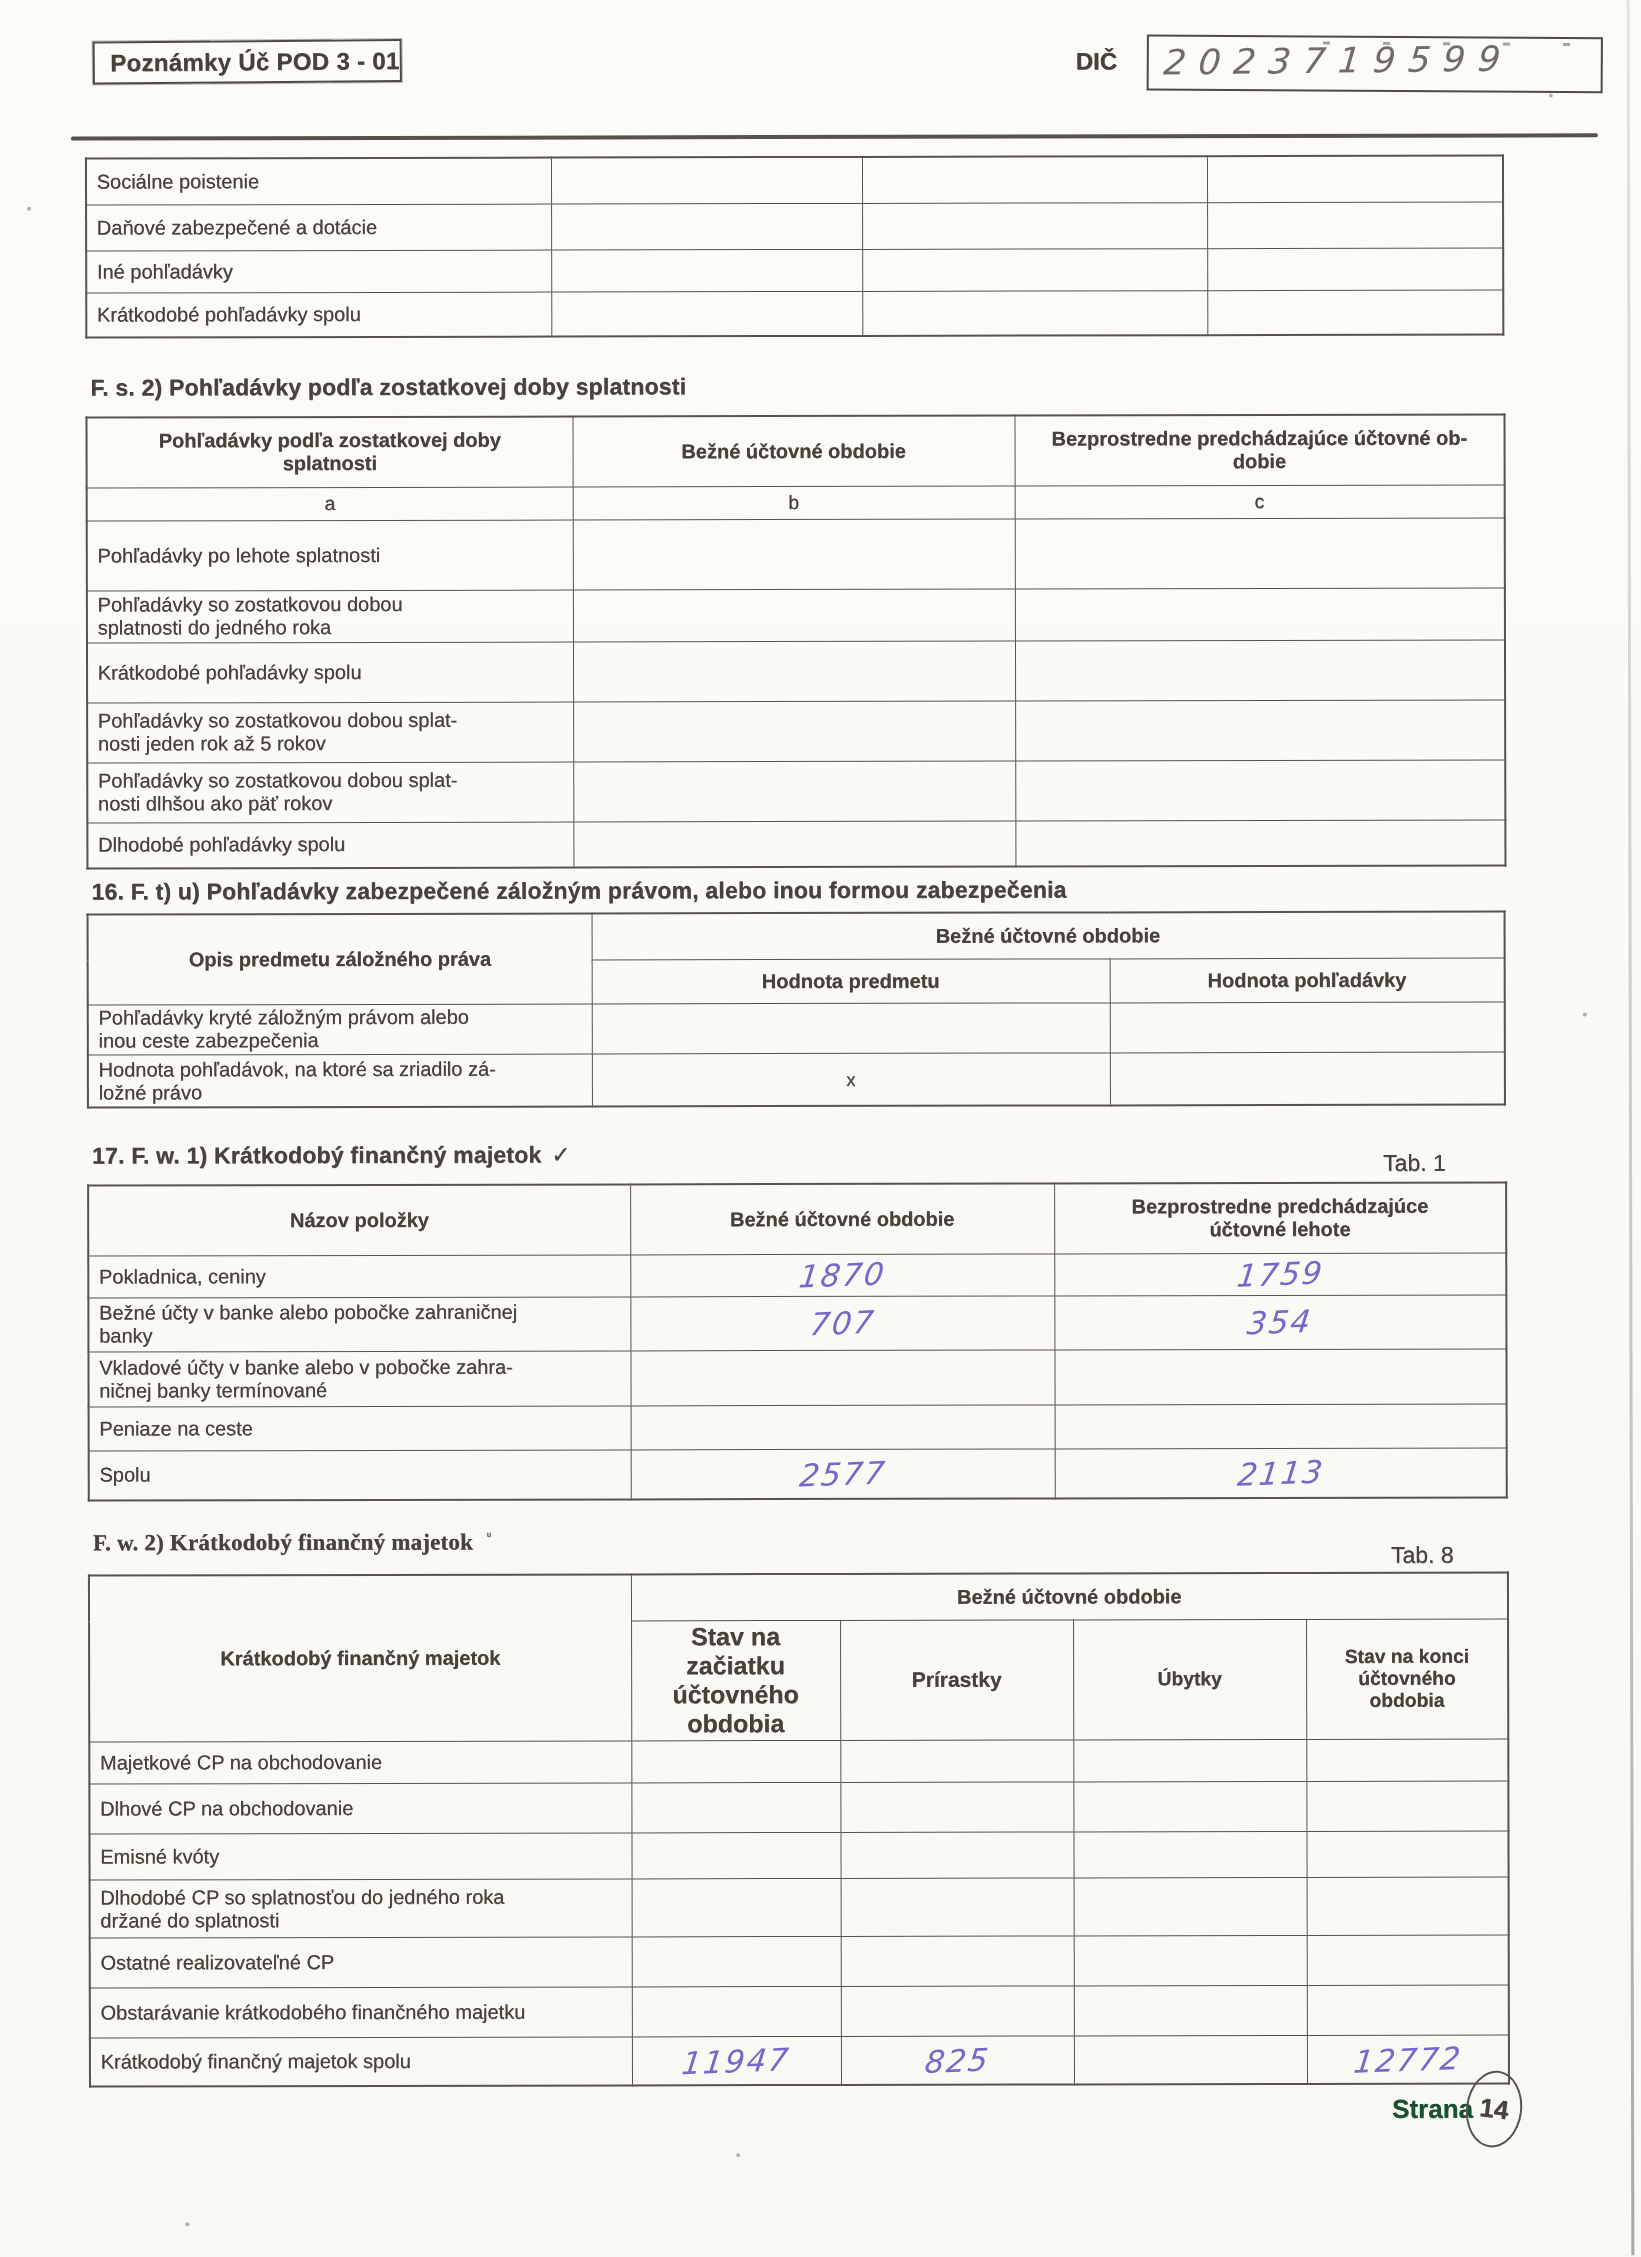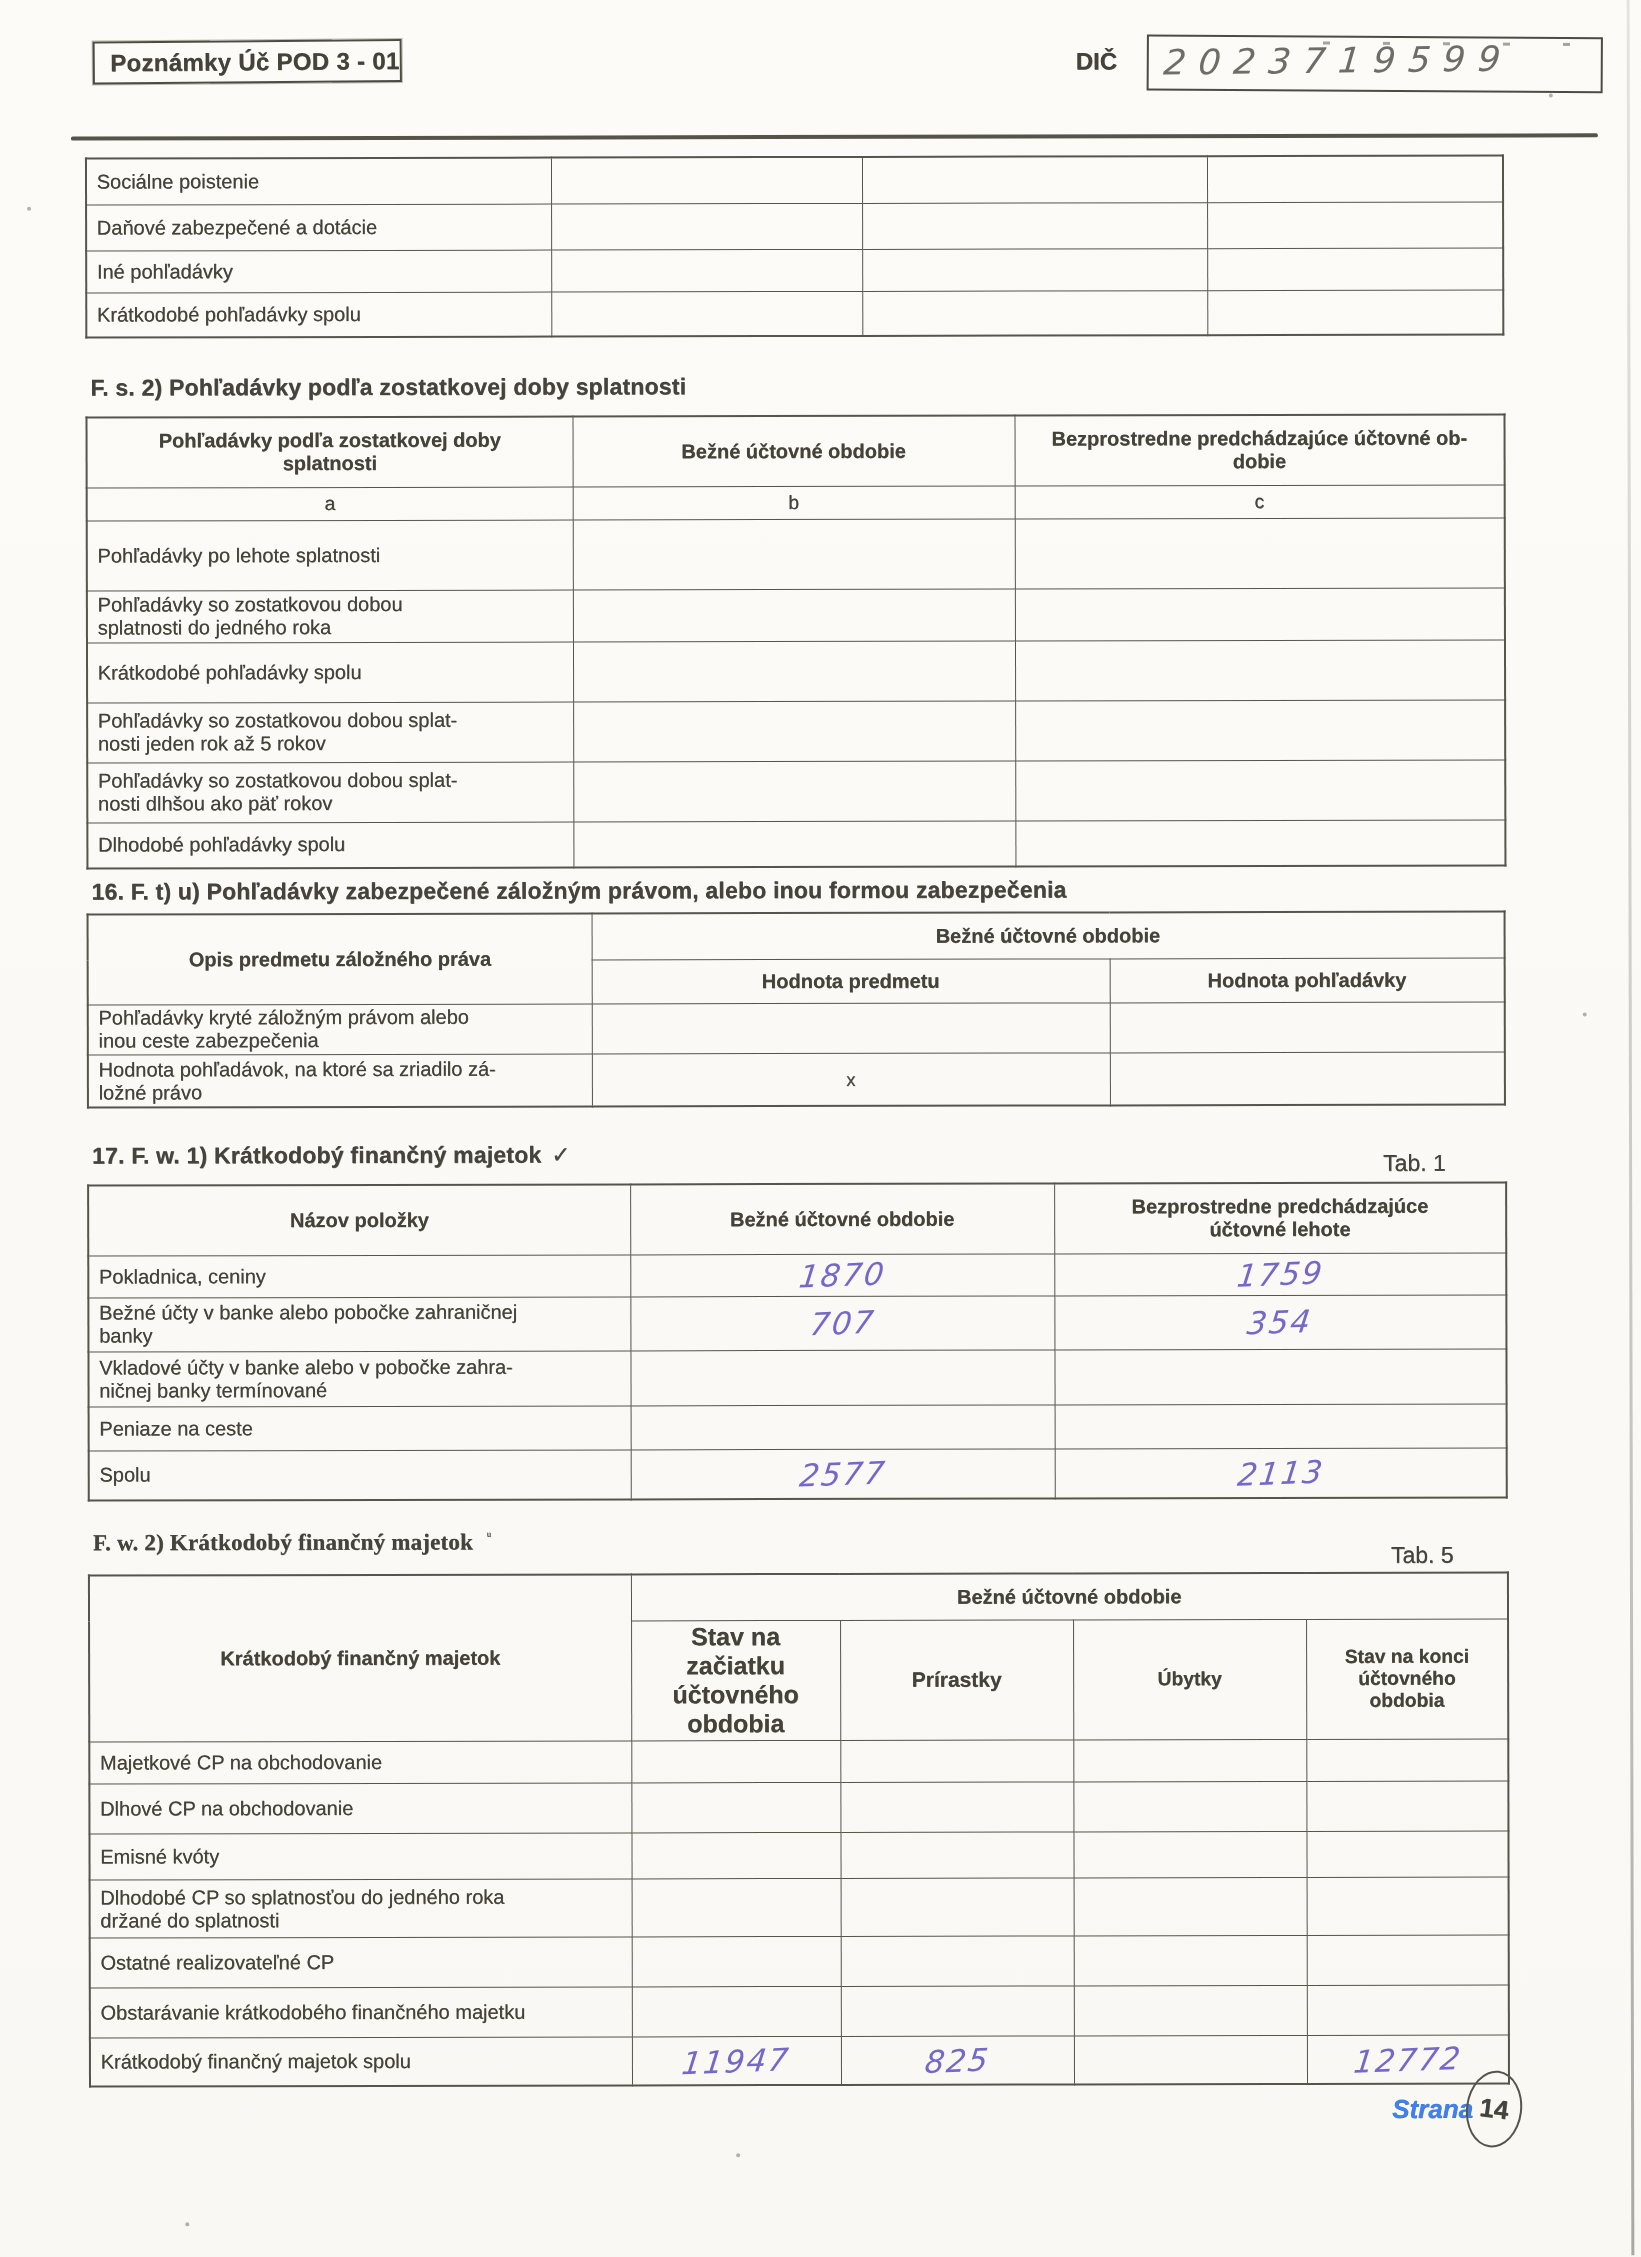--- a/index.html
+++ b/index.html
@@ -38,22 +38,22 @@
   .hand{font-family:"DejaVu Sans",sans-serif;font-style:italic;color:#7468c8;
     font-size:31px;letter-spacing:1.9px;display:inline-block;
     transform:rotate(-2deg) skewX(-9deg);text-shadow:none;}
   .xmark{font-size:18.3px;color:#4c4a42;}
   .title{position:absolute;left:92px;font-size:23px;font-weight:bold;color:#45433b;
     text-shadow:0.4px 0.4px 0.5px rgba(70,66,58,.75);letter-spacing:0.2px;}
   .tab-label{position:absolute;font-size:23px;font-weight:normal;color:#45433b;
     text-shadow:0.4px 0.4px 0.5px rgba(70,66,58,.75);}
   .check{font-size:23px;font-weight:normal;margin-left:9.7px;color:#4a483f;}
   .supmark{font-size:14.5px;vertical-align:super;margin-left:13.5px;color:#55534a;font-weight:normal;}
-  .strana{position:absolute;left:1390px;top:2095px;font-size:26px;font-weight:bold;color:#3b82f6;
-    text-shadow:0.4px 0.4px 0.5px rgba(70,66,58,.75);font-style:italic;}
+  .strana{position:absolute;left:1390px;top:2095px;font-size:26px;font-weight:bold;color:#14532d;
+    text-shadow:0.4px 0.4px 0.5px rgba(70,66,58,.75);}
   .page-circle{position:absolute;left:1464px;top:2072px;width:52px;height:73px;
     border:2.9px solid #55534a;border-radius:50%;transform:rotate(7deg);}
   .page-num{position:absolute;inset:0;display:flex;align-items:center;justify-content:center;
     font-size:26px;font-weight:bold;color:#45433b;text-shadow:0.4px 0.4px 0.5px rgba(70,66,58,.75);}
   .scan-edge{position:absolute;right:8.7px;top:0;width:2.9px;height:100%;
     background:linear-gradient(#dedcd6,#b1afa9 70%,#8f8d87);opacity:.75;}
   .speck{position:absolute;width:3.9px;height:3.9px;border-radius:50%;background:#6b695f;opacity:.5;}
 </style>
 </head>
 <body>
@@ -235,21 +235,21 @@
       <td class="lbl">Spolu</td>
       <td class="val"><span class="hand">2577</span></td>
       <td class="val"><span class="hand">2113</span></td>
     </tr>
   </tbody>
     </table>
 
   <div class="title" style="top:1527px;font-family:Liberation Serif, serif;">
     <span>F. w. 2) Krátkodobý finančný majetok</span><span class="supmark">ᵘ</span>
   </div>
-  <div class="tab-label" style="left:1390px;top:1543px;">Tab. 5</div>
+  <div class="tab-label" style="left:1390px;top:1543px;">Tab. 8</div>
   <table class="t" style="top:1573px;width:1417px;">
     <colgroup>
         <col style="width:542px">
         <col style="width:209px">
         <col style="width:233px">
         <col style="width:233px">
         <col style="width:202px">
       </colgroup>
     <tbody>
         <tr style="height:46px">

